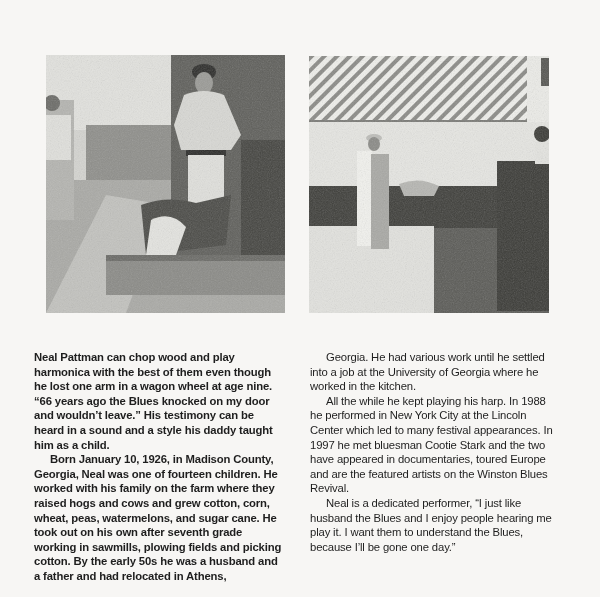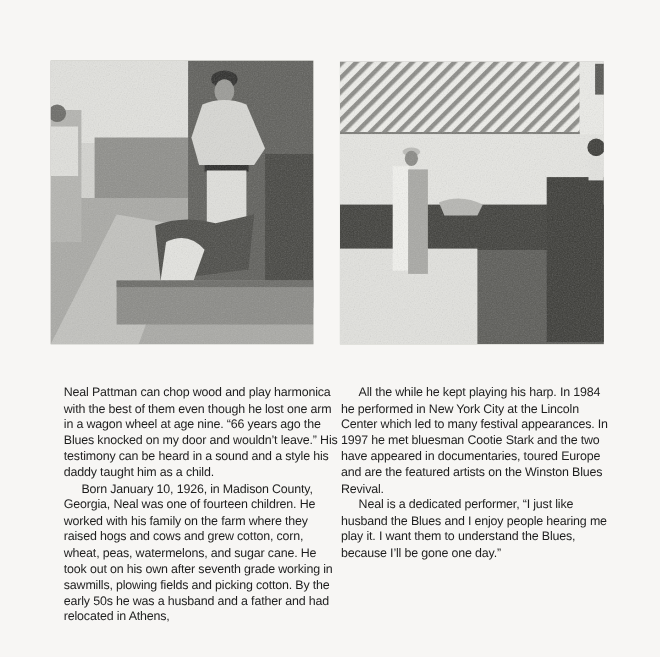--- a/index.html
+++ b/index.html
@@ -21,21 +21,21 @@
     .photo svg { width: 100%; height: 100%; display: block; }
     .column {
       position: absolute;
       top: 350px;
       width: 250px;
       font-size: 11.3px;
       line-height: 14.6px;
       letter-spacing: -0.15px;
       font-weight: normal;
     }
-    #col-left { left: 58px; }
+    #col-left { left: 34px; font-weight: bold; }
     #col-right { left: 310px; }
     .column p { margin: 0; }
     .column p.indent { text-indent: 16px; }
   </style>
 </head>
 <body>
 
 <div class="photo" id="photo1">
   <svg viewBox="0 0 239 258" preserveAspectRatio="none">
     <defs>
@@ -105,15 +105,16 @@
     <rect x="0" y="0" width="240" height="257" filter="url(#grain2)"></rect>
   </svg>
 </div>
 
 <div class="column" id="col-left">
   <p>Neal Pattman can chop wood and play harmonica with the best of them even though he lost one arm in a wagon wheel at age nine. “66 years ago the Blues knocked on my door and wouldn’t leave.” His testimony can be heard in a sound and a style his daddy taught him as a child.</p>
   <p class="indent">Born January 10, 1926, in Madison County, Georgia, Neal was one of fourteen children. He worked with his family on the farm where they raised hogs and cows and grew cotton, corn, wheat, peas, watermelons, and sugar cane. He took out on his own after seventh grade working in sawmills, plowing fields and picking cotton. By the early 50s he was a husband and a father and had relocated in Athens,</p>
 </div>
 
 <div class="column" id="col-right">
-  <p class="indent">All the while he kept playing his harp. In 1984 he performed in New York City at the Lincoln Center which led to many festival appearances. In 1997 he met bluesman Cootie Stark and the two have appeared in documentaries, toured Europe and are the featured artists on the Winston Blues Revival.</p>
+  <p class="indent">Georgia. He had various work until he settled into a job at the University of Georgia where he worked in the kitchen.</p>
+  <p class="indent">All the while he kept playing his harp. In 1988 he performed in New York City at the Lincoln Center which led to many festival appearances. In 1997 he met bluesman Cootie Stark and the two have appeared in documentaries, toured Europe and are the featured artists on the Winston Blues Revival.</p>
   <p class="indent">Neal is a dedicated performer, “I just like husband the Blues and I enjoy people hearing me play it. I want them to understand the Blues, because I’ll be gone one day.”</p>
 </div>
 
 </body></html>

